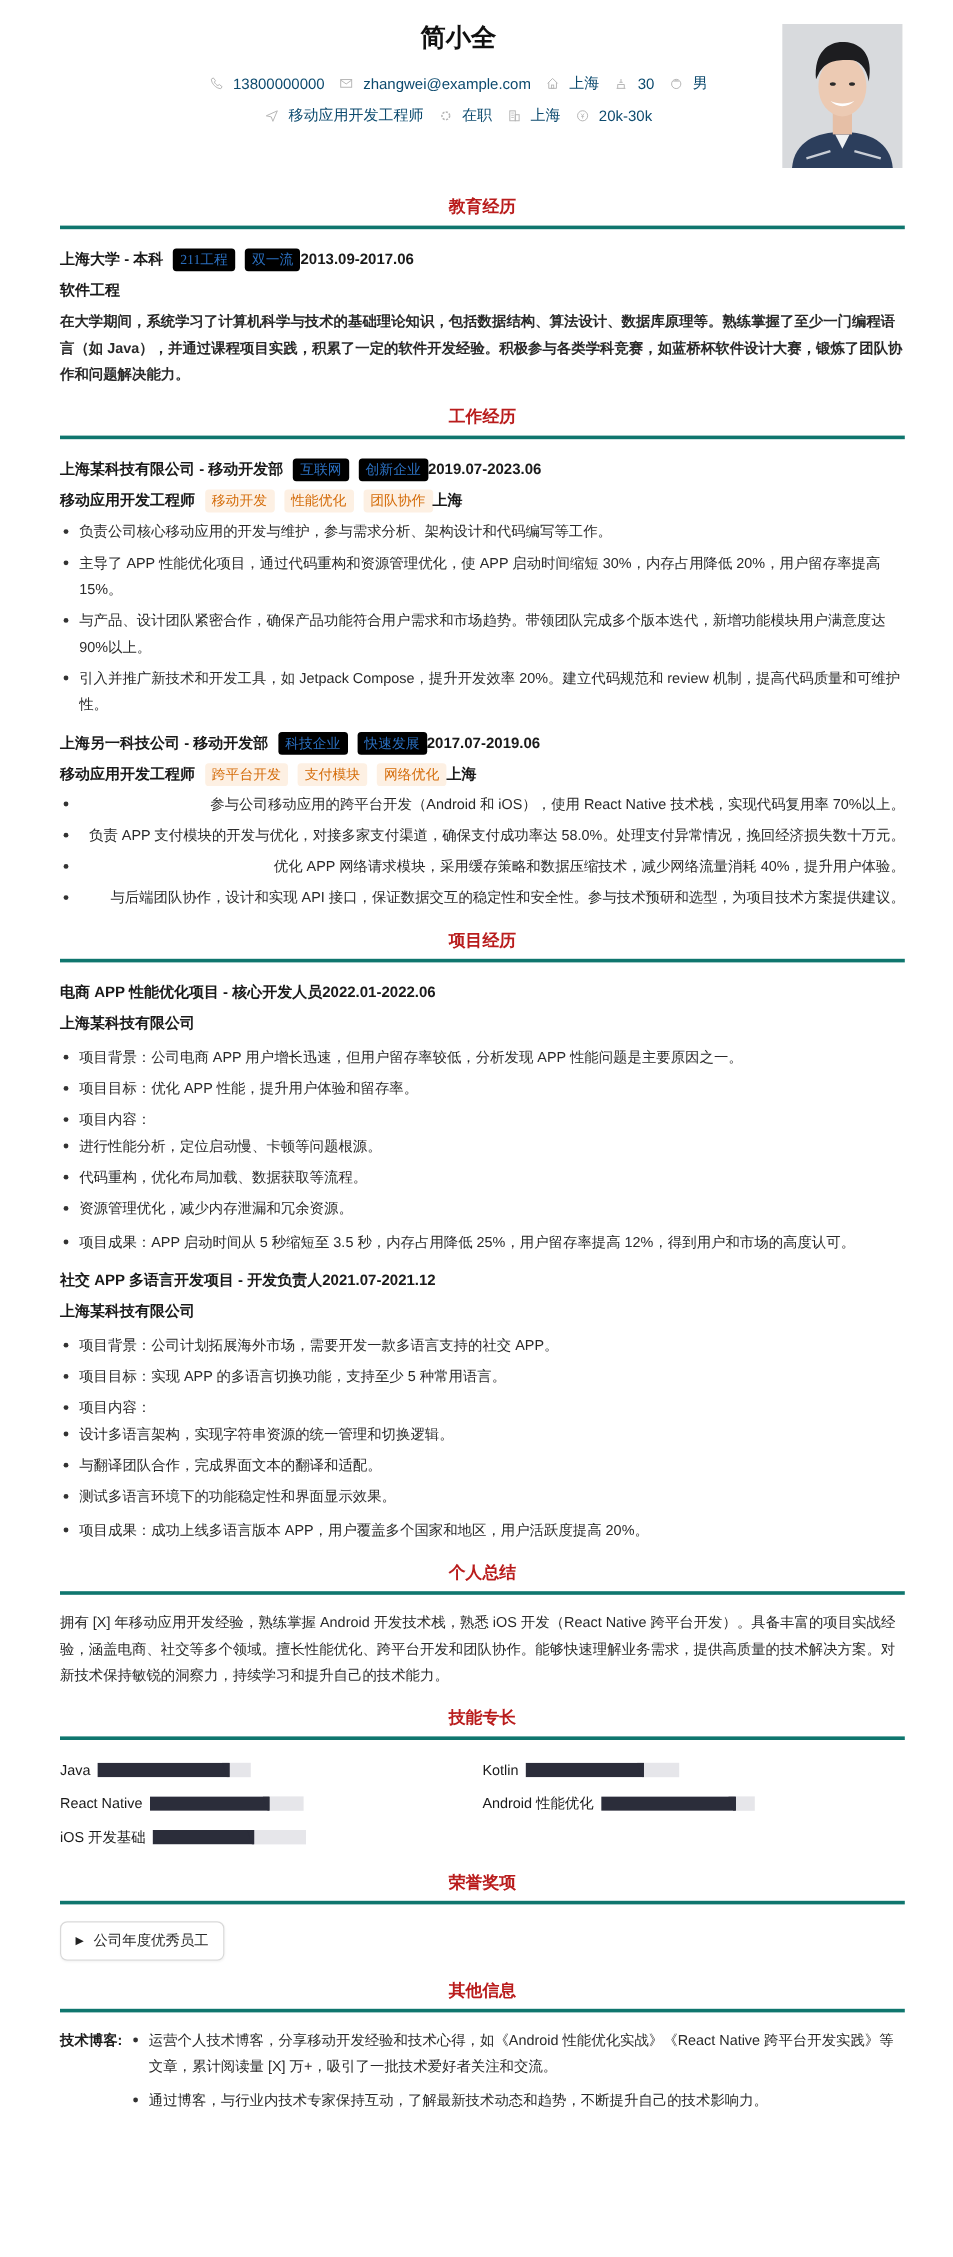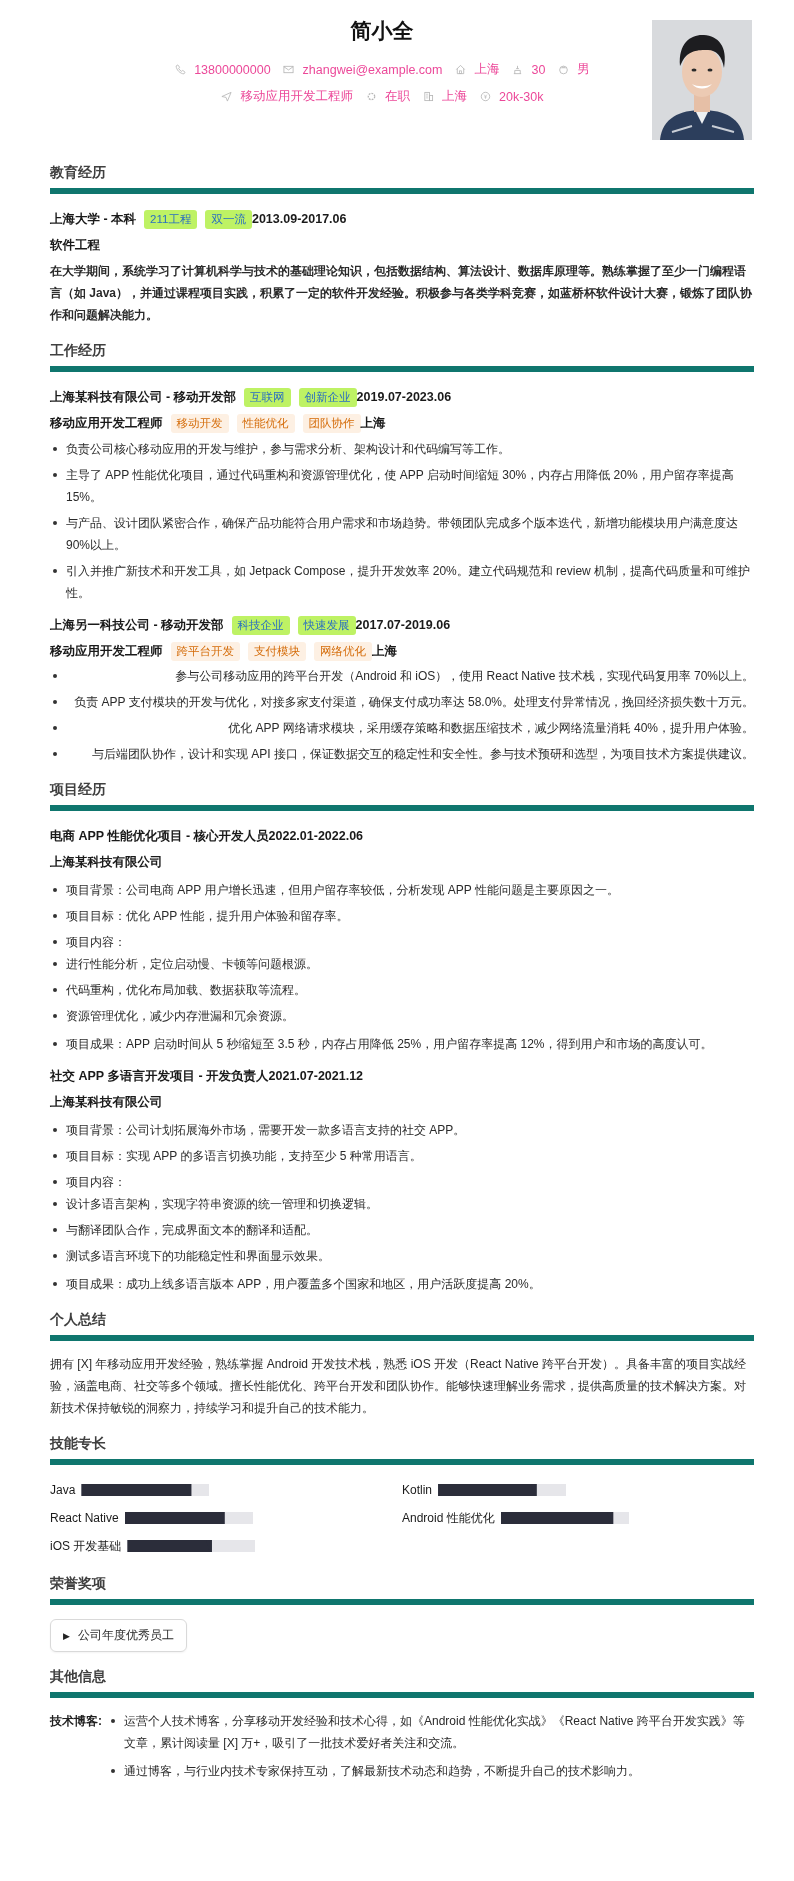--- a/index.html
+++ b/index.html
@@ -17,51 +17,52 @@
   
   .header { position: relative; height: 160px; }
   .name {
     position: absolute; left: 0; right: 0; top: 17px;
     text-align: center; font-size: 21px; font-weight: bold; color: #111;
     padding-right: 40px;
   }
   .info-row {
     position: absolute; left: 0; right: 0;
     display: flex; justify-content: center; align-items: center;
-    font-size: 12.5px; color: #ec4899; padding-right: 40px;
+    font-size: 12.5px; color: #0c4a6e; padding-right: 40px;
   }
   .info-row.r1 { top: 61px; }
   .info-row.r2 { top: 88px; }
   .info-item { display: inline-flex; align-items: center; margin: 0 6px; }
   .info-icon {
     display: inline-flex; align-items: center; justify-content: center;
     width: 12px; height: 12px; margin-right: 8px; color: #b9b9b9; font-size: 10px;
   }
   .info-icon svg { width: 11px; height: 11px; }
   .photo {
     position: absolute; left: 602px; top: 20px; width: 100px; height: 120px;
     background: #d7d9dc; overflow: hidden;
   }
 
   
   .section { margin-top: 10px; }
   .section-title {
-    font-size: 14px; font-weight: bold; color: #404040;
-    padding-bottom: 6px; border-bottom: 6px solid #0f766e;
+    font-size: 14px; font-weight: bold; color: #b91c1c;
+    padding-bottom: 6px; border-bottom: 3px solid #0f766e;
     margin-bottom: 12px;
+    text-align: center;
   }
   .row { display: flex; align-items: center; }
   .entry-head { font-weight: bold; font-size: 12.5px; color: #1a1a1a; height: 26px; }
   .entry-head .left { display: flex; align-items: center; }
   .date { font-weight: bold; font-size: 12.5px; color: #1a1a1a; }
   .tag {
     display: inline-block; font-weight: normal; font-size: 11.5px;
     padding: 2px 6px; border-radius: 3px; margin-left: 8px;
   }
-  .tag.blue { background: #bef264; color: #2a6fc0; }
+  .tag.blue { background: #000000; color: #2a6fc0; font-family: Liberation Serif, serif; }
   .tag.orange { background: #fdf0e3; color: #d46b08; }
   .sub { font-weight: bold; font-size: 12.5px; color: #1a1a1a; height: 26px; }
   .para { font-size: 12px; line-height: 22px; color: #2a2a2a; }
   ul.bullets { list-style: none; }
   ul.bullets li {
     position: relative; padding-left: 16px; font-size: 12px;
     line-height: 22px; color: #2a2a2a; margin-bottom: 4px;
   }
   ul.bullets li::before {
     content: ""; position: absolute; left: 3px; top: 9px;

